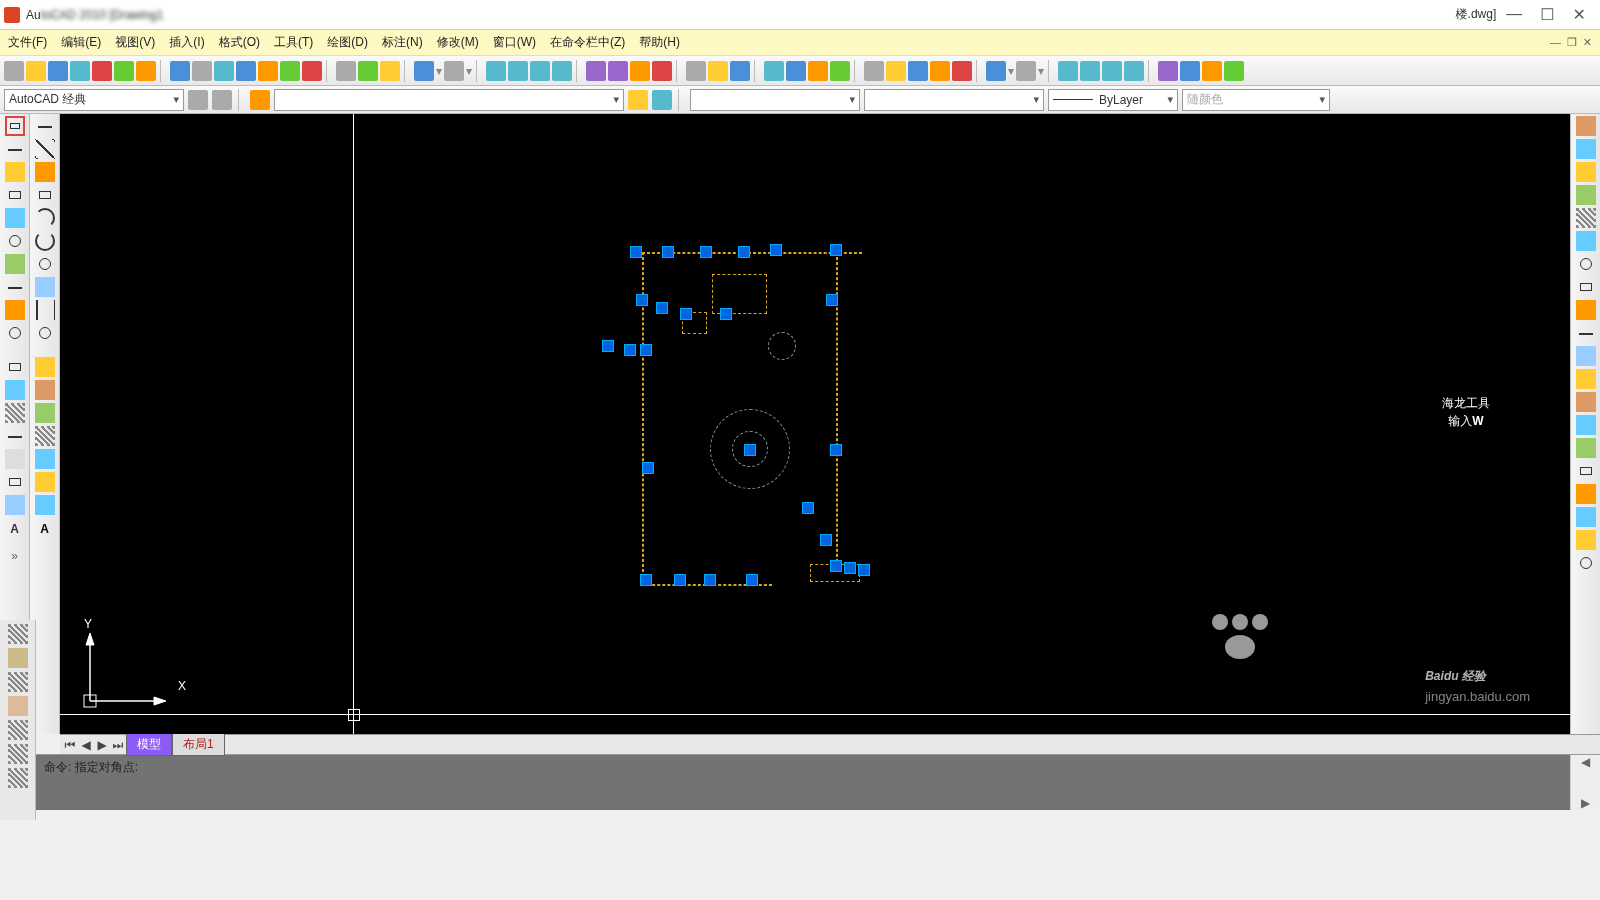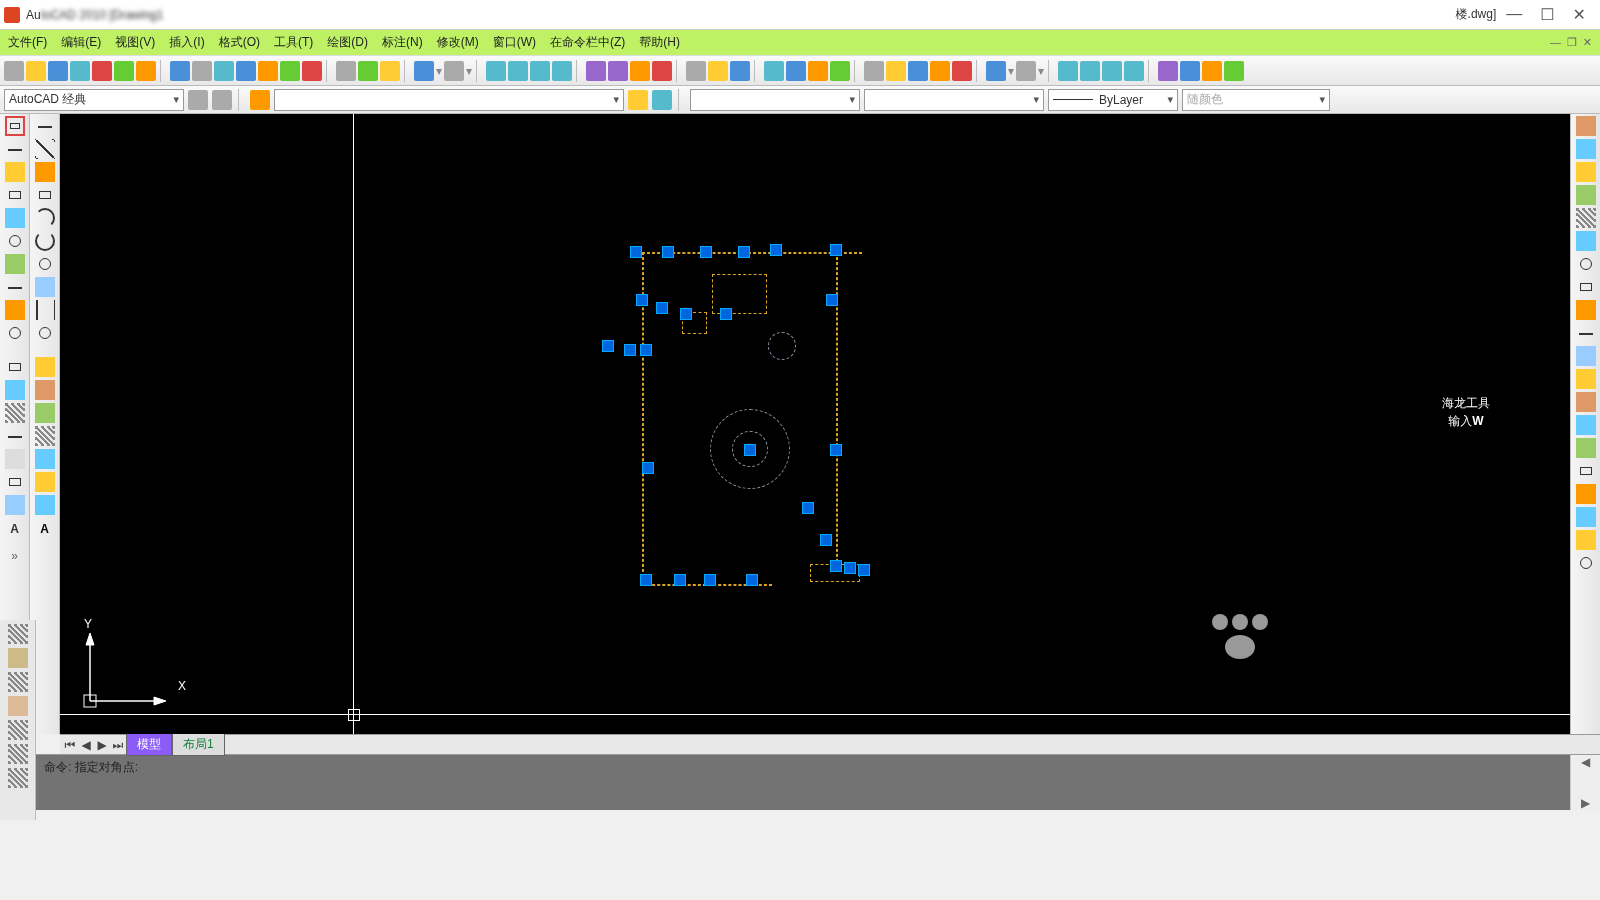--- a/index.html
+++ b/index.html
@@ -3,21 +3,21 @@
 <meta charset="utf-8">
 <style>
 *{box-sizing:border-box;margin:0;padding:0;font-family:"Microsoft YaHei",SimSun,sans-serif;font-size:12px;user-select:none}
 body{background:#f0f0f0;overflow:hidden;width:1600px;height:900px}
 .titlebar{height:30px;background:#fff;border-bottom:1px solid #ccc;display:flex;align-items:center;padding:0 4px}
 .titlebar .appicon{width:16px;height:16px;background:#d42;border-radius:2px;margin-right:6px}
 .titlebar .title{flex:1;color:#333;filter:blur(2px)}
 .titlebar .title2{color:#333}
 .winbtns{display:flex;gap:18px;padding:0 10px}
 .winbtns span{font-size:16px;color:#555;cursor:pointer}
-.menubar{height:26px;background:#bef264;border-bottom:1px solid #ddd;display:flex;align-items:center;padding:0 8px;gap:14px}
+.menubar{height:26px;background:#fef9c3;border-bottom:1px solid #ddd;display:flex;align-items:center;padding:0 8px;gap:14px}
 .menubar span{color:#222;cursor:pointer}
 .mdi-btns{margin-left:auto;display:flex;gap:6px}
 .mdi-btns span{font-size:11px;color:#666;cursor:pointer}
 .toolbar{height:30px;background:linear-gradient(#fafafa,#e8e8e8);border-bottom:1px solid #bbb;display:flex;align-items:center;padding:0 4px;gap:2px}
 .tb-sep{width:6px;height:22px;border-left:1px solid #bbb;margin:0 2px}
 .tb-ico{width:20px;height:20px;border:1px solid transparent;border-radius:2px;cursor:pointer;position:relative}
 .blue{background:#4a90d9}
 .cyan{background:#5bc}
 .orange{background:#f90}
 .green{background:#6c3}
@@ -45,21 +45,21 @@
 .dashed{position:absolute;border:1.5px dashed #dba520}
 .dashed-circle{position:absolute;border:1.5px dashed #8899aa;border-radius:50%}
 .watermark{position:absolute;right:40px;bottom:30px;color:rgba(255,255,255,0.7);font-size:36px;font-weight:700;font-style:italic}
 .watermark .sub{font-size:13px;display:block;text-align:right;color:rgba(255,255,255,0.5);font-weight:400;font-style:normal}
 .paw{position:absolute;right:300px;bottom:75px}
 .paw span{display:inline-block;width:16px;height:16px;background:rgba(255,255,255,0.6);border-radius:50%;margin:0 2px}
 .paw .big{width:30px;height:24px;display:block;margin:2px auto 0}
 .tabs{height:20px;background:#e8e8e8;border-top:1px solid #999;display:flex;align-items:center;padding:0 2px;font-size:11px}
 .tabs .nav{width:16px;text-align:center;cursor:pointer;color:#444}
 .tabs .tab{padding:2px 10px;background:#8b5cf6;color:#fff;border:1px solid #666;cursor:pointer}
-.tabs .tab.inactive{background:#ddd;color:#15803d}
+.tabs .tab.inactive{background:#ddd;color:#b91c1c}
 .cmdarea{height:56px;background:#737373;border-top:1px solid #999;display:flex}
 .cmdleft{width:36px;background:#e8e8e8;border-right:1px solid #bbb;display:flex;flex-direction:column}
 .cmdleft div{flex:1;border-bottom:1px solid #ccc}
 .cmdtext{flex:1;padding:4px 8px;font-size:13px;color:#222;display:flex;flex-direction:column;justify-content:flex-start;gap:6px}
 .cmdtext .line{display:flex;align-items:center}
 .cursor{display:inline-block;width:1px;height:14px;background:#000;margin-left:4px;animation:blink 1s infinite}
 @keyframes blink{50%{opacity:0}}
 .cmdscroll{width:30px;background:#eee;border-left:1px solid #ccc;display:flex;flex-direction:column;justify-content:space-between;align-items:center;font-size:10px;color:#666}
 .hatch-ico{background:repeating-linear-gradient(45deg,#888,#888 2px,transparent 2px,transparent 4px)}
 .line-ico::after{content:"";position:absolute;left:2px;top:9px;right:2px;height:2px;background:#333}
@@ -299,20 +299,24 @@
 
     <div class="overlay-text">
       <div>海龙工具</div>
       <div><span>输入</span><span class="w">W</span></div>
     </div>
 
     <div class="paw">
       <span></span><span></span><span></span>
       <span class="big"></span>
     </div>
+    <div class="watermark">
+      <span>Baidu 经验</span>
+      <span class="sub">jingyan.baidu.com</span>
+    </div>
   </div>
 
   <div class="vtoolbar" style="border-left:1px solid #bbb;border-right:none">
     <div class="vt-ico" style="background:#d96"></div>
     <div class="vt-ico" style="background:#6cf"></div>
     <div class="vt-ico" style="background:#fc3"></div>
     <div class="vt-ico" style="background:#9c6"></div>
     <div class="vt-ico hatch-ico"></div>
     <div class="vt-ico" style="background:#6cf"></div>
     <div class="vt-ico circ-ico"></div>

